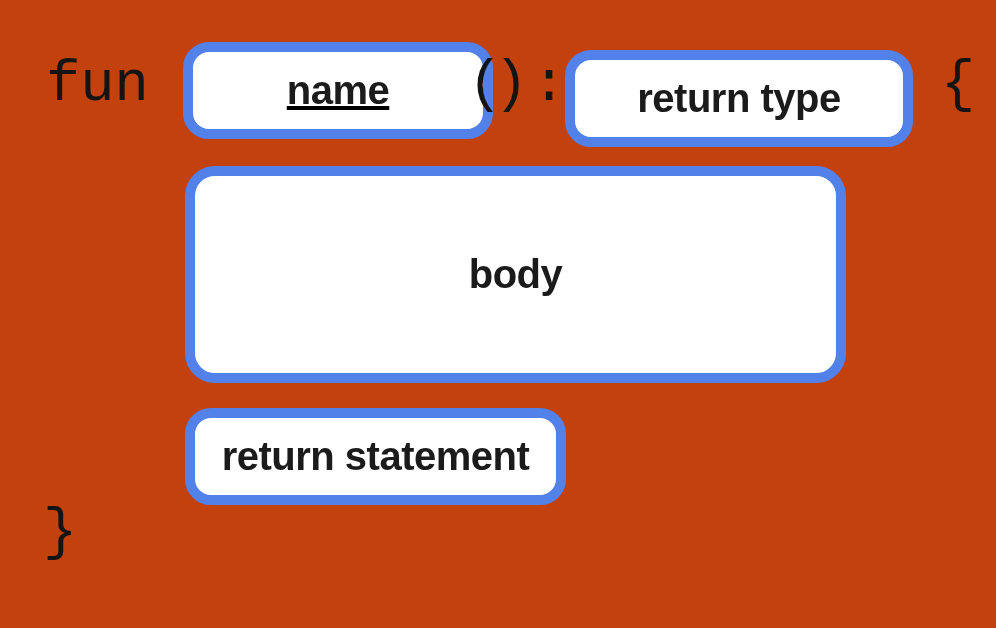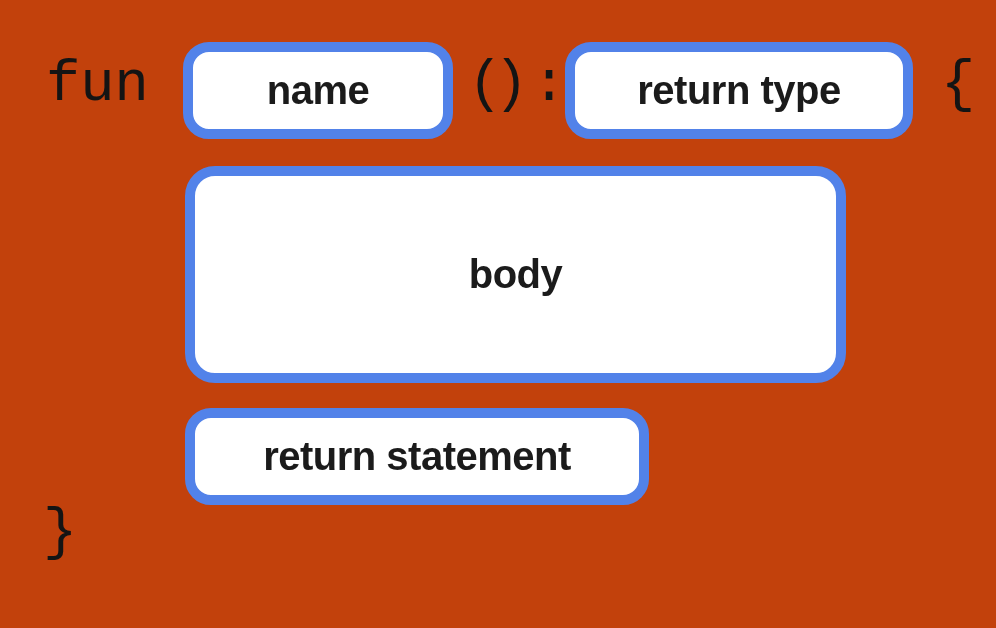--- a/index.html
+++ b/index.html
@@ -43,39 +43,39 @@
   }
   .body-box { border-radius: 30px; }
 </style>
 </head>
 <body>
 
 <div class="canvas">
 
   <span class="code" style="left:46px; top:57px;">fun</span>
 
-  <div class="pill" style="left:183px; top:42px; width:270px; height:97px;">
+  <div class="pill" style="left:183px; top:42px; width:310px; height:97px;text-decoration:underline;">
     <span class="label">name</span>
   </div>
 
   <span class="code" style="left:468px; top:57px;">(</span>
 
   <span class="code" style="left:494px; top:57px;">)</span>
 
   <span class="code" style="left:532px; top:57px;">:</span>
 
-  <div class="pill" style="left:565px; top:42px; width:348px; height:97px;">
+  <div class="pill" style="left:565px; top:50px; width:348px; height:97px;">
     <span class="label">return type</span>
   </div>
 
   <span class="code" style="left:941px; top:57px;">{</span>
 
   <div class="pill body-box" style="left:185px; top:166px; width:661px; height:217px;justify-content:center;">
     <span class="label">body</span>
   </div>
 
-  <div class="pill" style="left:185px; top:408px; width:464px; height:97px;">
+  <div class="pill" style="left:185px; top:408px; width:381px; height:97px;">
     <span class="label">return statement</span>
   </div>
 
   <span class="code" style="left:43px; top:505px;">}</span>
 
 </div>
 
 </body></html>

